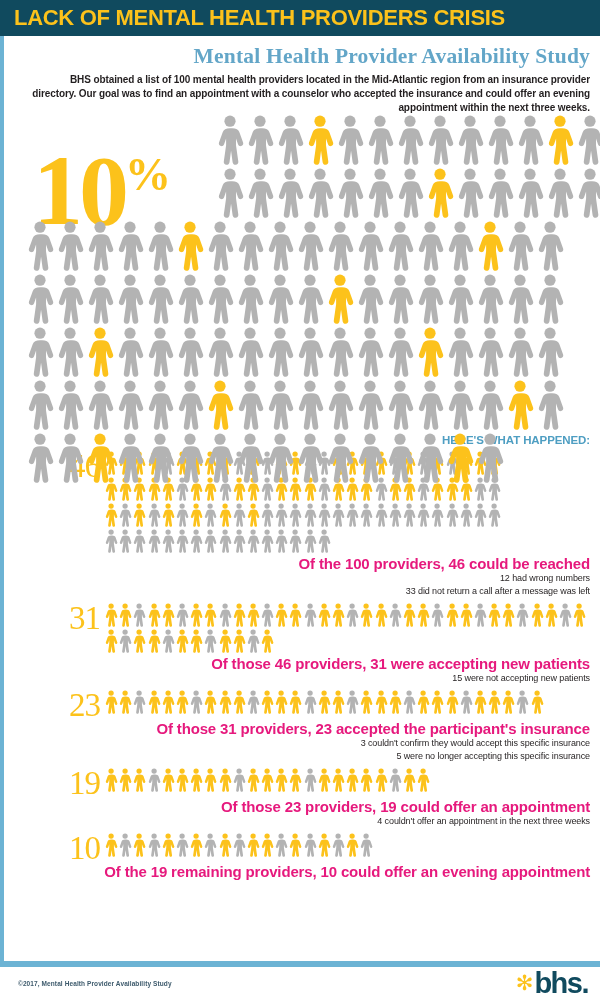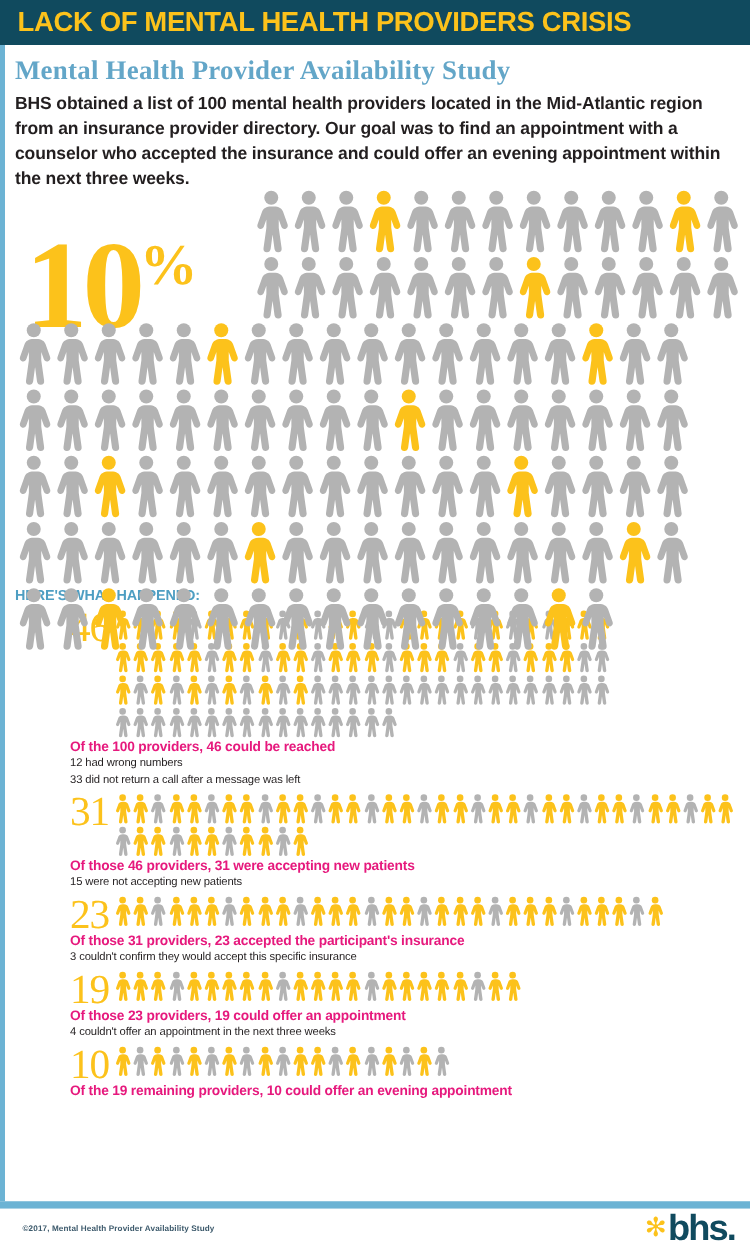--- a/index.html
+++ b/index.html
@@ -30,34 +30,35 @@
     letter-spacing: -0.3px;
     font-family: "Liberation Sans", sans-serif;
     white-space: nowrap;
   }
 
   
   .body-frame {
     position: relative;
     border-left: 4px solid #6cb3d4;
     height: 925px;
-    padding: 8px 10px 0 8px;
+    padding: 8px 10px 0 21px;
+    text-align: right;
   }
 
   .subtitle {
     color: #63a6c8;
     font-family: "Liberation Serif", serif;
     font-size: 21.5px;
     font-weight: bold;
     letter-spacing: 0.2px;
     margin-bottom: 4px;
   }
   .intro {
     color: #231f20;
-    font-size: 14px;
+    font-size: 10px;
     line-height: 1.42;
     font-weight: bold;
     letter-spacing: -0.1px;
     max-width: 576px;
   }
 
   
   .headline {
     margin-top: 12px;
     font-size: 20.5px;
@@ -113,21 +114,21 @@
     letter-spacing: -1px;
     padding-top: 2px;
   }
   .mini-wrap { display: flex; flex-wrap: wrap; }
   .mini { width: 14.2px; height: 26px; }
   .mini svg { display: block; width: 100%; height: 100%; }
 
   .pink-line {
     color: #e6197d;
     font-weight: bold;
-    font-size: 11px;
+    font-size: 15px;
     letter-spacing: -0.15px;
     margin-top: 1px;
   }
   .note {
     color: #231f20;
     font-size: 9px;
     letter-spacing: -0.1px;
     line-height: 1.45;
   }
 
@@ -1958,20 +1959,21 @@
               <div class="mini">
                 <svg viewBox="0 0 30 52" xmlns="http://www.w3.org/2000/svg">
                   <circle cx="15" cy="7.2" r="5.6" fill="#fcc21b"></circle>
                   <path d="M15 14.2c-4.0 0-6.4 1.6-7.3 4.0L4.0 28.6c-.6 1.7.4 3.2 1.9 3.5 1.5.3 2.7-.5 3.2-1.9l2.0-5.6v6.6l-2.3 16.3c-.3 1.9.9 3.2 2.6 3.3 1.6.1 2.8-.9 3.1-2.6l1.5-11.3h.1l1.5 11.3c.3 1.7 1.5 2.7 3.1 2.6 1.7-.1 2.9-1.4 2.6-3.3L21.0 31.2v-6.6l2.0 5.6c.5 1.4 1.7 2.2 3.2 1.9 1.5-.3 2.5-1.8 1.9-3.5l-3.7-10.4c-.9-2.4-3.3-4.0-7.3-4.0z" fill="#fcc21b"></path>
                 </svg>
               </div>
             </div>
           </div>
           <div class="pink-line">Of those 31 providers, 23 accepted the participant's insurance</div>
           <div class="note">3 couldn't confirm they would accept this specific insurance</div>
+          <div class="note">5 were no longer accepting this specific insurance</div>
         </div>
         <div class="section">
           <div class="sec-row">
             <div class="bignum">19</div>
             <div class="mini-wrap" style="width: 328.6px; margin-left: 4px;">
               <div class="mini">
                 <svg viewBox="0 0 30 52" xmlns="http://www.w3.org/2000/svg">
                   <circle cx="15" cy="7.2" r="5.6" fill="#fcc21b"></circle>
                   <path d="M15 14.2c-4.0 0-6.4 1.6-7.3 4.0L4.0 28.6c-.6 1.7.4 3.2 1.9 3.5 1.5.3 2.7-.5 3.2-1.9l2.0-5.6v6.6l-2.3 16.3c-.3 1.9.9 3.2 2.6 3.3 1.6.1 2.8-.9 3.1-2.6l1.5-11.3h.1l1.5 11.3c.3 1.7 1.5 2.7 3.1 2.6 1.7-.1 2.9-1.4 2.6-3.3L21.0 31.2v-6.6l2.0 5.6c.5 1.4 1.7 2.2 3.2 1.9 1.5-.3 2.5-1.8 1.9-3.5l-3.7-10.4c-.9-2.4-3.3-4.0-7.3-4.0z" fill="#fcc21b"></path>
                 </svg>

